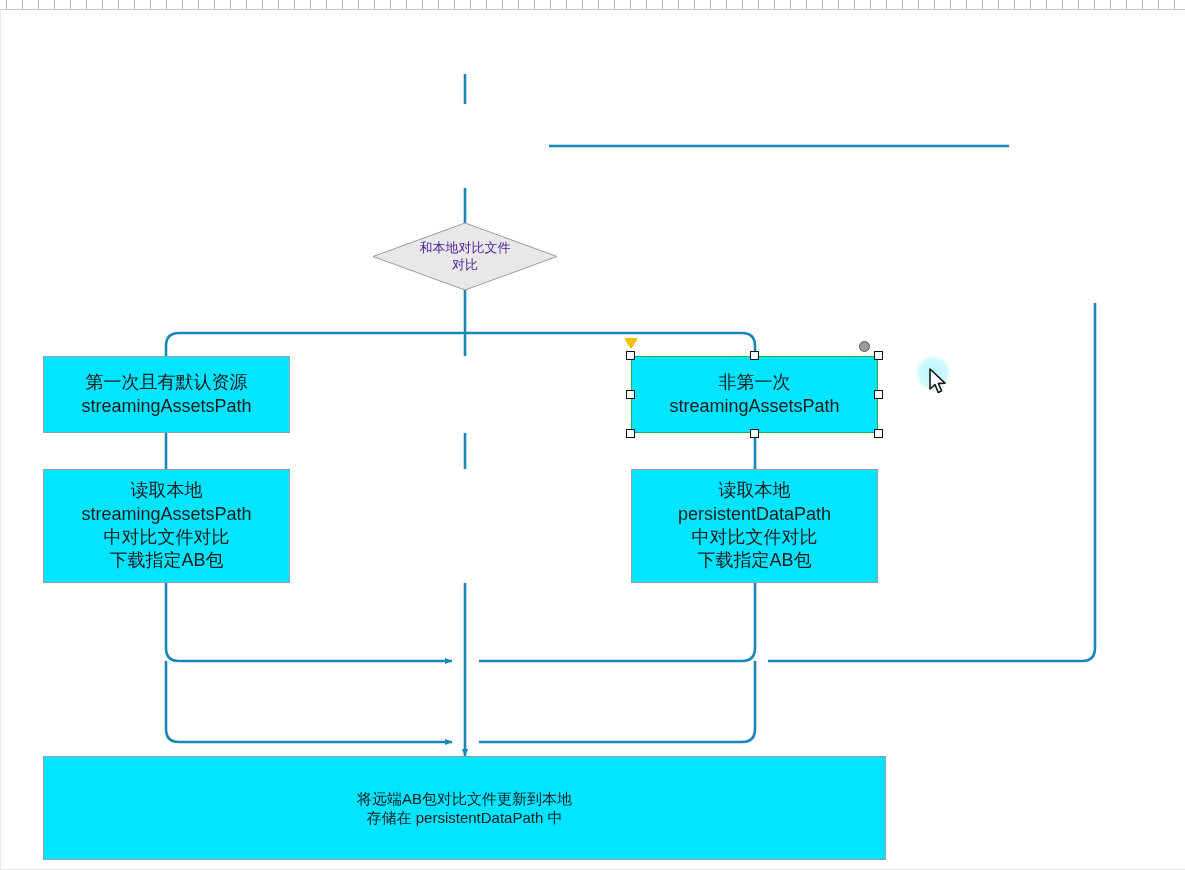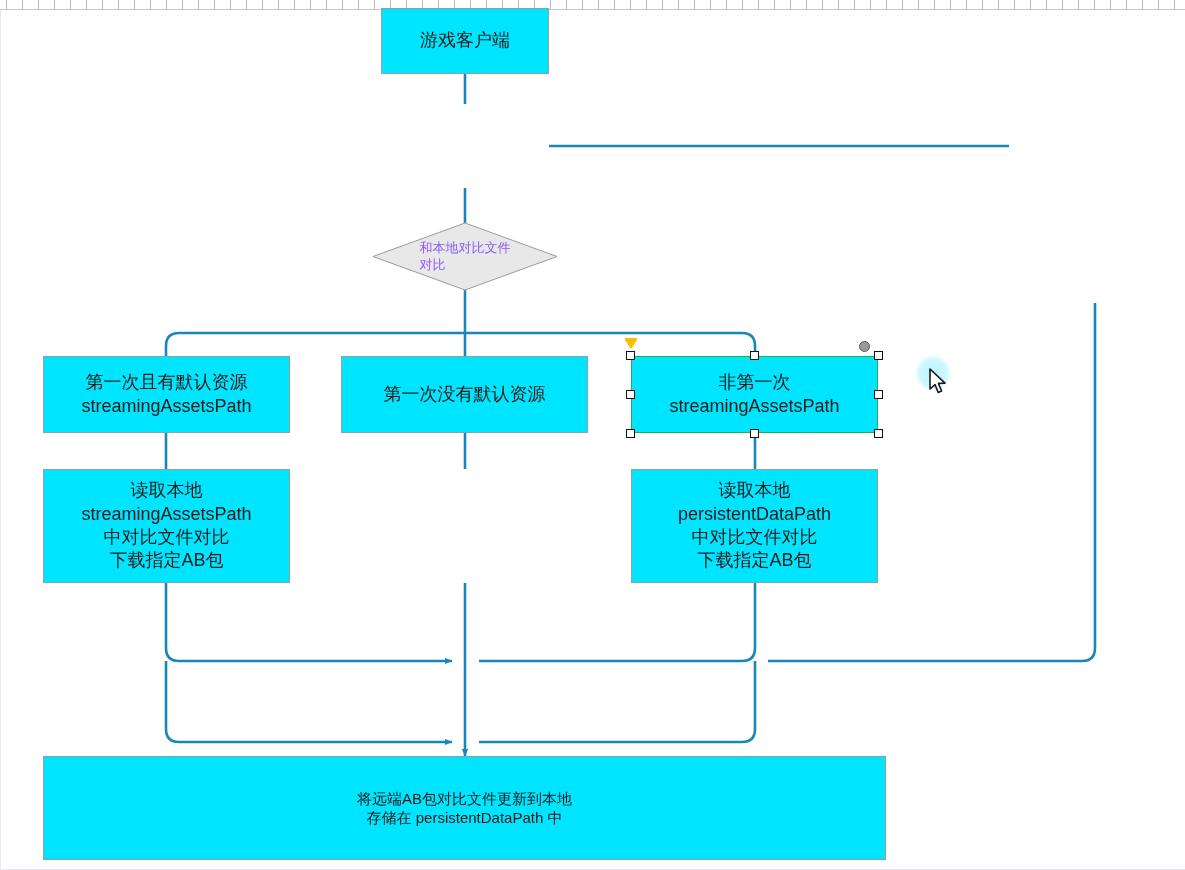--- a/index.html
+++ b/index.html
@@ -61,21 +61,21 @@
     border:1px solid #8a8a8a;
     font-size:15px;
   }
   .diamond-wrap{
     position:absolute;z-index:3;
   }
   .diamond-wrap svg{position:absolute;left:0;top:0;}
   .diamond-text{
     position:absolute;left:0;top:0;width:100%;height:100%;
     display:flex;align-items:center;justify-content:center;
-    text-align:left;font-size:13px;color:#8b5cf6;line-height:1.25;
+    text-align:center;font-size:13px;color:#4c1d95;line-height:1.25;
     white-space:pre-line;
   }
   
   #selection{
     position:absolute;z-index:6;pointer-events:none;
   }
   #selection .sel-outline{
     position:absolute;left:0;top:0;right:0;bottom:0;
     border:1px dashed #22b14c;
     box-sizing:border-box;
@@ -218,41 +218,35 @@
       <path d="M465,583 L465,742"></path>
 
       <path d="M1095,303 L1095,648 Q1095,661 1082,661 L768,661"></path>
 
       <path d="M166,661 L166,729 Q166,742 179,742 L452,742" marker-end="url(#arrow)"></path>
       <path d="M755,661 L755,729 Q755,742 742,742 L479,742"></path>
       <path d="M465,742 L465,756" marker-end="url(#arrow)"></path>
     </g>
   </svg>
 
-  <div class="node cyan" style="left:381px;top:8px;width:168px;height:66px;">
-    <span class="lbl">游戏客户端</span>
-  </div>
 
 
   <div class="diamond-wrap" style="left:372px;top:222px;width:186px;height:69px;">
     <svg width="186" height="69" viewBox="0 0 186 69">
       <polygon points="93,1 185,34.5 93,68 1,34.5" fill="#e8e8e8" stroke="#9a9a9a" stroke-width="1"></polygon>
     </svg>
     <div class="diamond-text">和本地对比文件
 对比</div>
   </div>
 
   <div class="node cyan" style="left:43px;top:356px;width:247px;height:77px;">
     <span class="lbl">第一次且有默认资源
 streamingAssetsPath</span>
   </div>
 
-  <div class="node cyan" style="left:341px;top:356px;width:247px;height:77px;">
-    <span class="lbl">第一次没有默认资源</span>
-  </div>
 
   <div class="node cyan" style="left:631px;top:356px;width:247px;height:77px;border:1px solid #22b14c;">
     <span class="lbl">非第一次
 streamingAssetsPath</span>
   </div>
 
   <div class="node cyan" style="left:43px;top:469px;width:247px;height:114px;">
     <span class="lbl">读取本地
 streamingAssetsPath
 中对比文件对比

